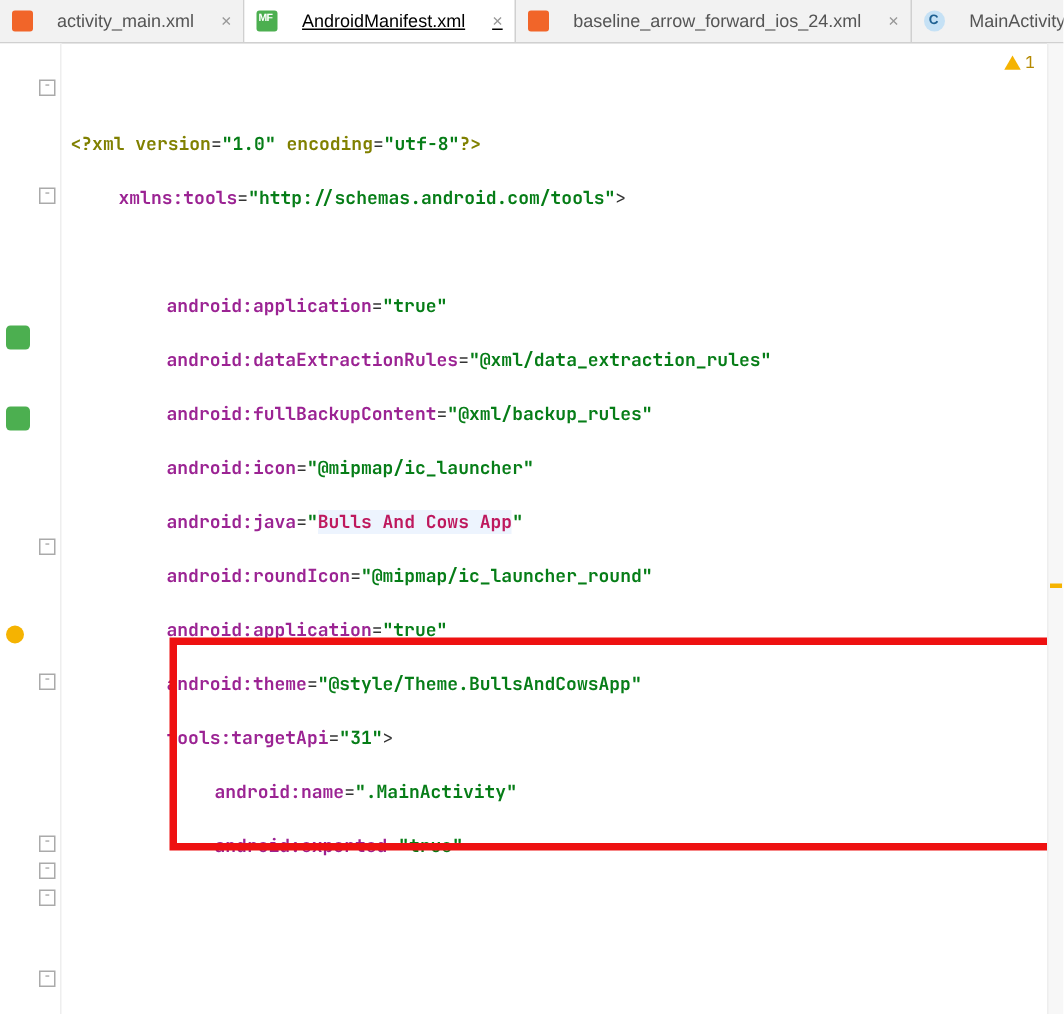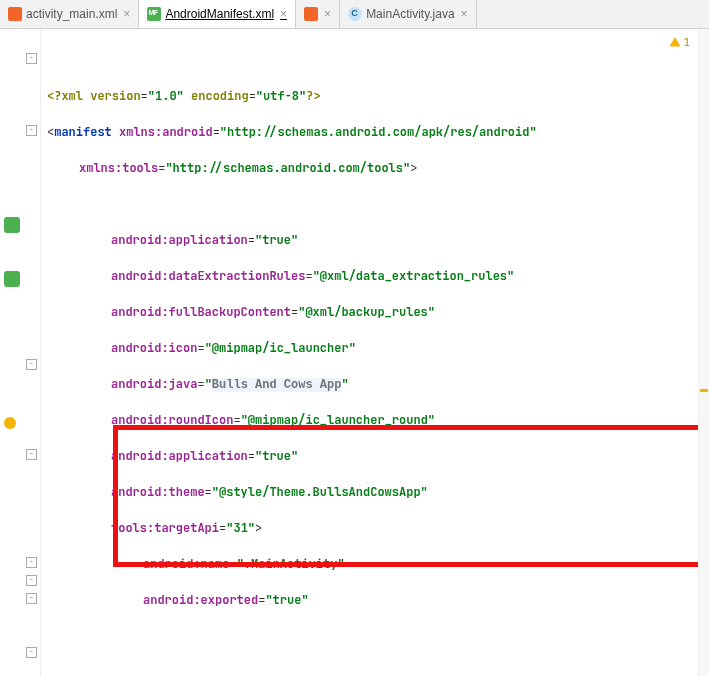--- a/index.html
+++ b/index.html
@@ -22,21 +22,21 @@
     font-family: "Segoe UI", Arial, sans-serif;
     font-size: 12px;
   }
   .tab {
     display: flex;
     align-items: center;
     padding: 0 8px;
     height: 28px;
     border-right: 1px solid #d0d0d0;
     color: #555;
-    gap: 4px;
+    gap: 16px;
   }
   .tab.active {
     background: #ffffff;
     color: #000;
     text-decoration: underline;
   }
   .tab .close {
     color: #999;
     margin-left: 2px;
   }
@@ -147,20 +147,21 @@
     <span>activity_main.xml</span>
     <span class="close">×</span>
   </div>
   <div class="tab active">
     <span class="icon-mf"></span>
     <span>AndroidManifest.xml</span>
     <span class="close">×</span>
   </div>
   <div class="tab">
     <span class="icon-xml"></span>
+    <span>baseline_arrow_forward_ios_24.xml</span>
     <span class="close">×</span>
   </div>
   <div class="tab">
     <span class="icon-java"></span>
     <span>MainActivity.java</span>
     <span class="close">×</span>
   </div>
 </div>
 
 <div class="editor-area">
@@ -183,28 +184,27 @@
 
   <div class="code">
     <div class="warning-badge">
       <svg viewBox="0 0 24 24">
           <path fill="#f5b301" d="M1 21h22L12 2 1 21z"></path>
         </svg>
       <span>1</span>
     </div>
 
 <div class="line i1"><span class="pi">&lt;?</span><span class="pi">xml version</span><span class="op">=</span><span class="str">"1.0"</span><span class="pi"> encoding</span><span class="op">=</span><span class="str">"utf-8"</span><span class="pi">?&gt;</span></div>
-<div class="line i1"><span class="op">&lt;</span><span class="kw">manifest </span><span class="attr">xmlns:</span><span class="attr">android</span><span class="op">=</span><span class="str">"http://schemas.android.com/apk/res/android"</span></div>
 <div class="line i2"><span class="attr">xmlns:</span><span class="attr">tools</span><span class="op">=</span><span class="str">"http://schemas.android.com/tools"</span><span class="op">&gt;</span></div>
 <div class="line"></div>
 <div class="line i3"><span class="attr">android</span><span class="attr">:application</span><span class="op">=</span><span class="str">"true"</span></div>
 <div class="line i3"><span class="attr">android</span><span class="attr">:dataExtractionRules</span><span class="op">=</span><span class="str">"@xml/data_extraction_rules"</span></div>
 <div class="line i3"><span class="attr">android</span><span class="attr">:fullBackupContent</span><span class="op">=</span><span class="str">"@xml/backup_rules"</span></div>
 <div class="line i3"><span class="attr">android</span><span class="attr">:icon</span><span class="op">=</span><span class="str">"@mipmap/ic_launcher"</span></div>
-<div class="line i3"><span class="attr">android</span><span class="attr">:java</span><span class="op">=</span><span class="str">"</span><span style="color:#737373;background:#edf4fe;font-weight:bold;font-family:Liberation Mono, monospace;">Bulls And Cows App</span><span class="str">"</span></div>
+<div class="line i3"><span class="attr">android</span><span class="attr">:java</span><span class="op">=</span><span class="str">"</span><span style="color:#be185d;background:#edf4fe;font-weight:bold;">Bulls And Cows App</span><span class="str">"</span></div>
 <div class="line i3"><span class="attr">android</span><span class="attr">:roundIcon</span><span class="op">=</span><span class="str">"@mipmap/ic_launcher_round"</span></div>
 <div class="line i3"><span class="attr">android</span><span class="attr">:application</span><span class="op">=</span><span class="str">"true"</span></div>
 <div class="line i3"><span class="attr">android</span><span class="attr">:theme</span><span class="op">=</span><span class="str">"@style/Theme.BullsAndCowsApp"</span></div>
 <div class="line i3"><span class="attr">tools</span><span class="attr">:targetApi</span><span class="op">=</span><span class="str">"31"</span><span class="op">&gt;</span></div>
 <div class="line i4"><span class="attr">android</span><span class="attr">:name</span><span class="op">=</span><span class="str">".MainActivity"</span></div>
 <div class="line i4"><span class="attr">android</span><span class="attr">:exported</span><span class="op">=</span><span class="str">"true"</span></div>
 
 
 
 

